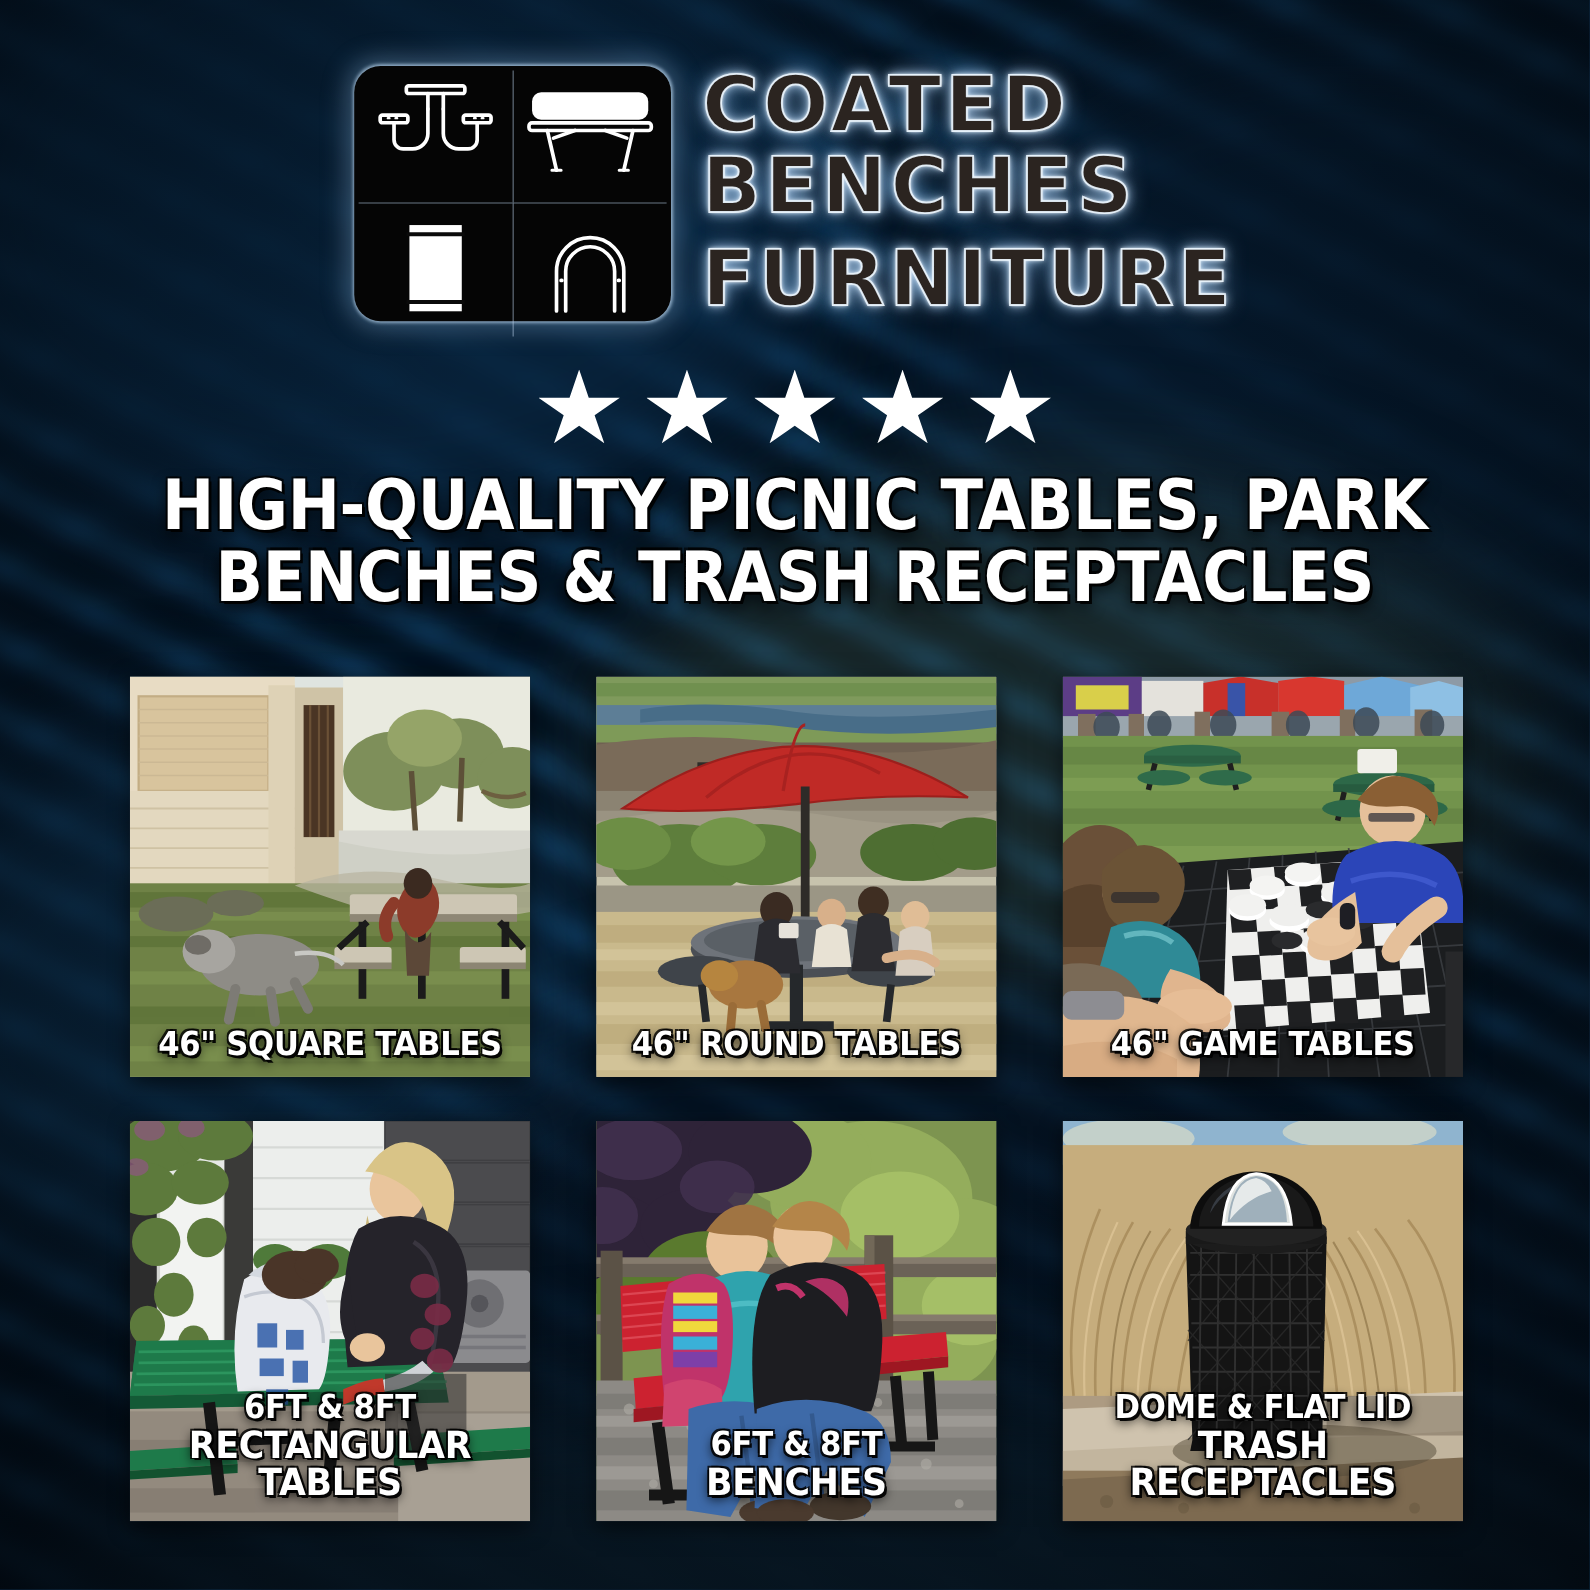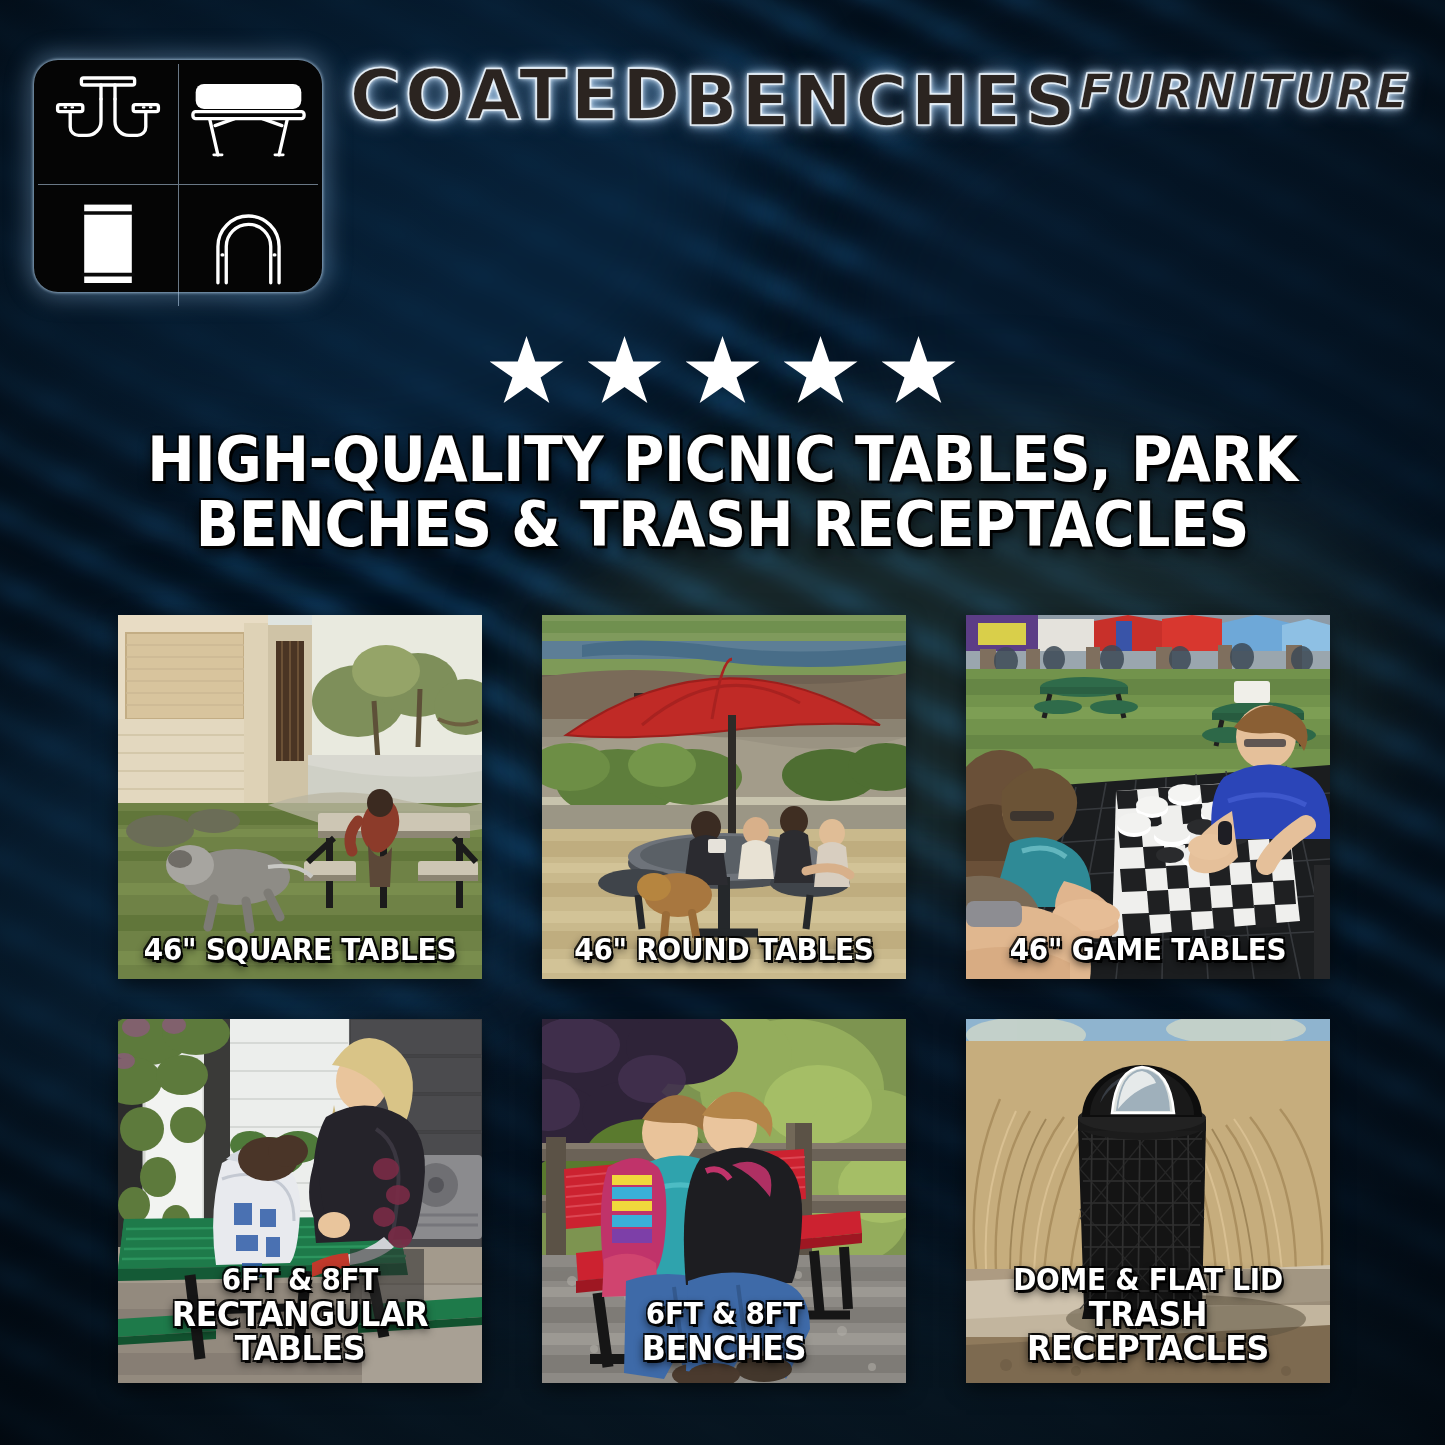--- a/index.html
+++ b/index.html
@@ -47,33 +47,33 @@
     width:288px;height:232px;background:#050505;border-radius:24px;
     box-shadow:0 0 22px 7px rgba(150,190,225,.35), 0 0 3px 1px rgba(210,235,255,.65);
     display:grid;grid-template-columns:1fr 1fr;grid-template-rows:1fr 1fr;
     padding:4px;box-sizing:border-box;
   }
   .q{position:relative;display:flex;align-items:center;justify-content:center;}
   .q svg{width:100%;height:100%;}
   .q.bl,.q.br{border-top:1.5px solid rgba(190,215,240,.55);}
   .q.tr,.q.br{border-left:1.5px solid rgba(190,215,240,.55);}
 
-  .brand{display:flex;flex-direction:row;justify-content:center;padding-top:2px;}
+  .brand{display:flex;flex-direction:column;justify-content:center;padding-top:2px;}
   .brand div{
     font-family:"DejaVu Sans", sans-serif;
     font-weight:700;letter-spacing:.055em;line-height:.97;
     color:#2b2420;
     text-shadow:
       0 0 2px #ffffff, 0 0 4px #dfeaf5, 0 0 10px rgba(190,220,250,.95),
       0 0 20px rgba(150,195,240,.75), 1px 1px 0 #1a1512;
     -webkit-text-stroke:1.6px rgba(236,246,255,.92);
   }
   .brand .l1{font-size:70px;}
   .brand .l2{font-size:70px;margin-top:6px;}
-  .brand .l3{font-size:48px;margin-top:6px;font-style:italic;}
+  .brand .l3{font-size:70px;margin-top:16px;}
 
   
   .stars{position:absolute;left:0;right:0;top:336px;display:flex;justify-content:center;gap:24px;}
   .star{width:74px;height:72px;background:#ffffff;
     clip-path:polygon(50% 0%,61.8% 35.5%,100% 35.5%,69% 57.5%,80.9% 93%,50% 71%,19.1% 93%,31% 57.5%,0% 35.5%,38.2% 35.5%);}
 
   
   .headline{position:absolute;left:60px;right:60px;top:428px;text-align:center;
     font-family:"DejaVu Sans", sans-serif;font-weight:700;
     font-size:63px;line-height:1.03;color:#ffffff;letter-spacing:-.005em;

